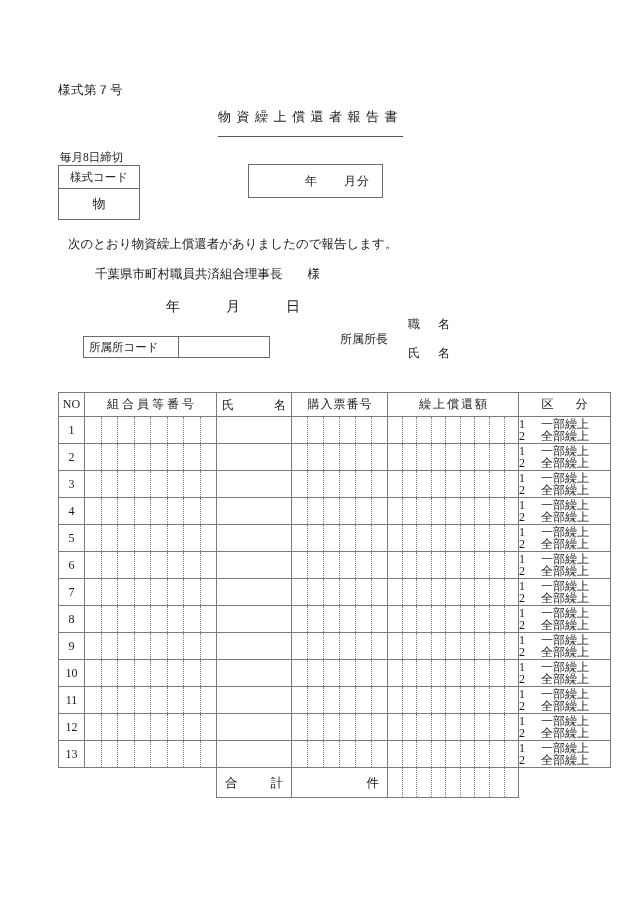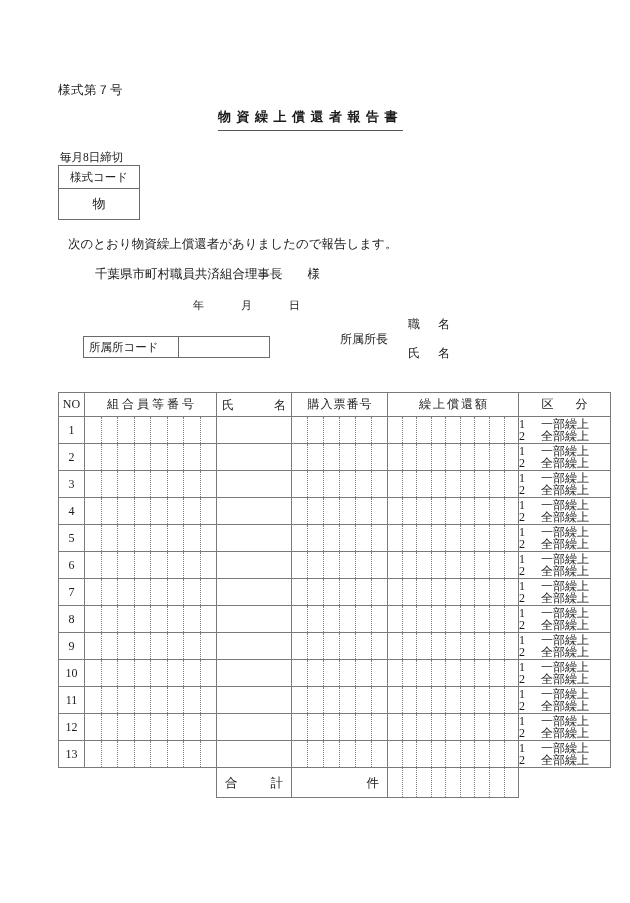--- a/index.html
+++ b/index.html
@@ -27,22 +27,21 @@
     letter-spacing: 0.5px;
     white-space: nowrap;
     text-align: right;
   }
   #doc-title {
     left: 218px; top: 108px;
     font-size: 13px;
     letter-spacing: 5.5px;
     white-space: nowrap;
     border-bottom: 1px solid #555;
-    padding-bottom: 4px;
-    font-weight: bold;
+    padding-bottom: 10px;
   }
   #deadline {
     left: 60px; top: 150px;
     font-size: 11.5px;
     white-space: nowrap;
   }
 
   
   #form-code-box {
     left: 58px; top: 165px;
@@ -105,24 +104,23 @@
     font-size: 12.5px;
     white-space: nowrap;
   }
   #addressee {
     left: 95px; top: 266px;
     font-size: 12.5px;
     white-space: nowrap;
   }
   #date-line {
     left: 166px; top: 298px;
-    font-size: 11px;
+    font-size: 14px;
     letter-spacing: 1px;
     white-space: nowrap;
-    margin-left: 27px;
   }
 
   
   #sig-title {
     left: 408px; top: 316px;
     font-size: 12px;
     letter-spacing: 3px;
     white-space: nowrap;
   }
   #sig-office {
@@ -244,20 +242,23 @@
 
   <div class="abs" id="doc-title">物資繰上償還者報告書</div>
 
   <div class="abs" id="deadline">毎月8日締切</div>
 
   <div class="abs" id="form-code-box">
     <div class="fc-head">様式コード</div>
     <div class="fc-body">物</div>
   </div>
 
+  <div class="abs" id="period-box">
+    <div class="pb-text">年　　月分</div>
+  </div>
 
 
   <div class="abs" id="intro-sentence">次のとおり物資繰上償還者がありましたので報告します。</div>
 
   <div class="abs" id="addressee">千葉県市町村職員共済組合理事長　　様</div>
 
   <div class="abs" id="date-line">年　　　月　　　日</div>
 
   <div class="abs" id="sig-title">職　名</div>
   <div class="abs" id="sig-office">所属所長</div>

